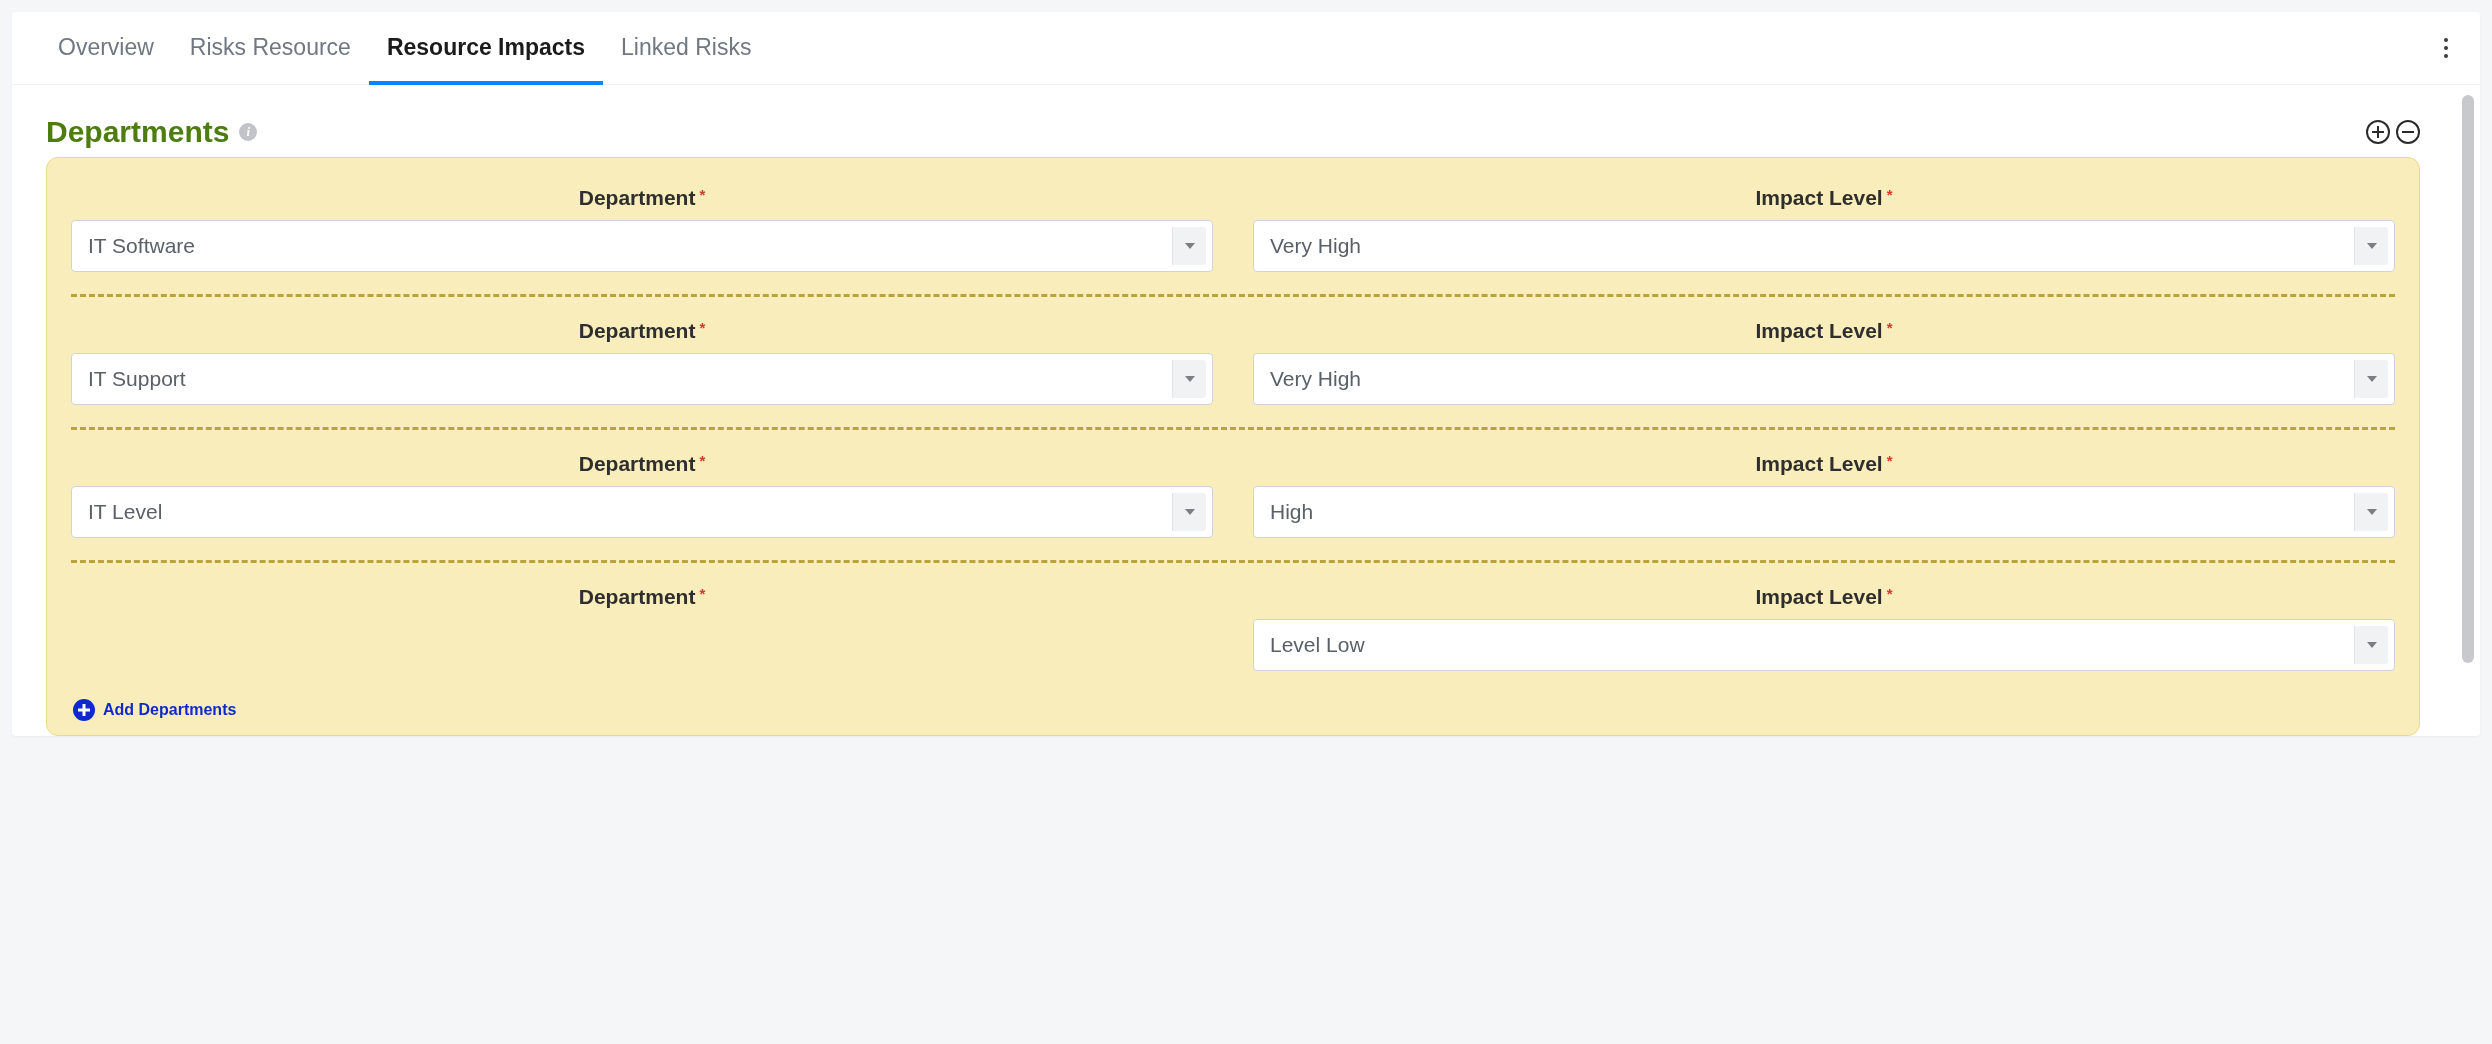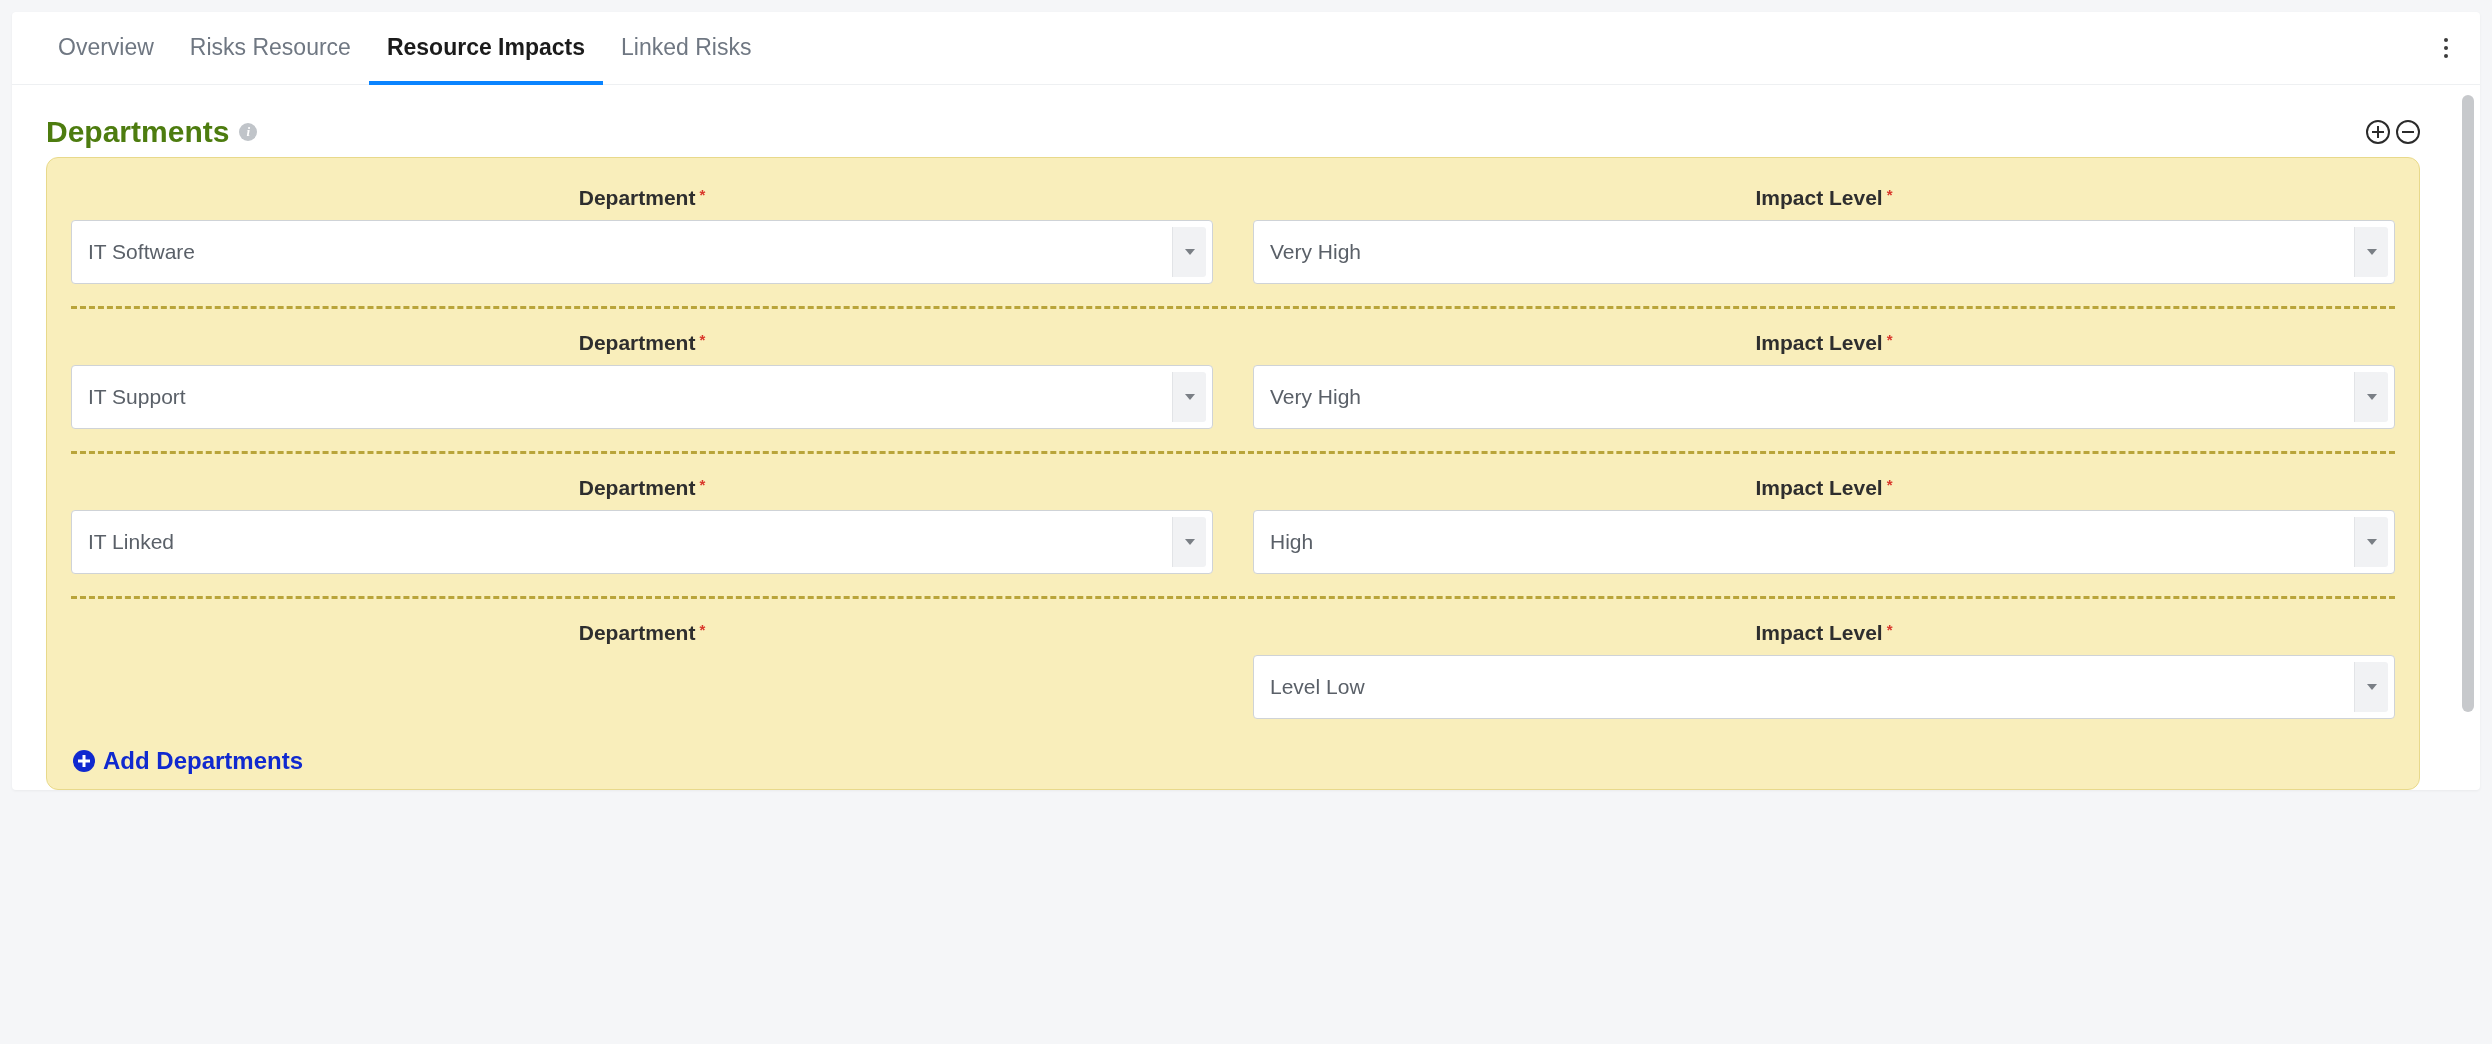--- a/index.html
+++ b/index.html
@@ -139,21 +139,21 @@
     font-weight: 700;
     color: #2e2e2e;
     margin-bottom: 10px;
   }
   .req { color: #d9372b; font-size: 15px; margin-left: 4px; vertical-align: top; }
   .select {
     position: relative;
     background: #fff;
     border: 1px solid #cfd3d7;
     border-radius: 4px;
-    height: 64px;
+    height: 52px;
     display: flex;
     align-items: center;
     padding: 0 44px 0 16px;
     font-size: 21px;
     color: #5a6068;
     cursor: pointer;
   }
   .select .caret {
     position: absolute;
     right: 6px; top: 6px; bottom: 6px;
@@ -170,21 +170,21 @@
     border-right: 5px solid transparent;
     border-top: 6px solid #7a7f85;
   }
 
   .add-link {
     display: flex;
     align-items: center;
     gap: 8px;
     color: #1029cf;
     font-weight: 800;
-    font-size: 24px;
+    font-size: 16px;
     padding: 6px 2px 6px 2px;
     cursor: pointer;
   }
   .add-link .plus-circle {
     width: 22px; height: 22px;
     background: #1029cf;
     border-radius: 50%;
     position: relative;
     flex-shrink: 0;
   }
@@ -262,21 +262,21 @@
               <div class="select">
                 <span>Very High</span>
                 <div class="caret"></div>
               </div>
             </div>
           </div>
           <div class="row">
             <div class="col">
               <div class="field-label"><span>Department</span><span class="req">*</span></div>
               <div class="select">
-                <span>IT Linked</span>
+                <span>IT Level</span>
                 <div class="caret"></div>
               </div>
             </div>
             <div class="col">
               <div class="field-label"><span>Impact Level</span><span class="req">*</span></div>
               <div class="select">
                 <span>High</span>
                 <div class="caret"></div>
               </div>
             </div>

